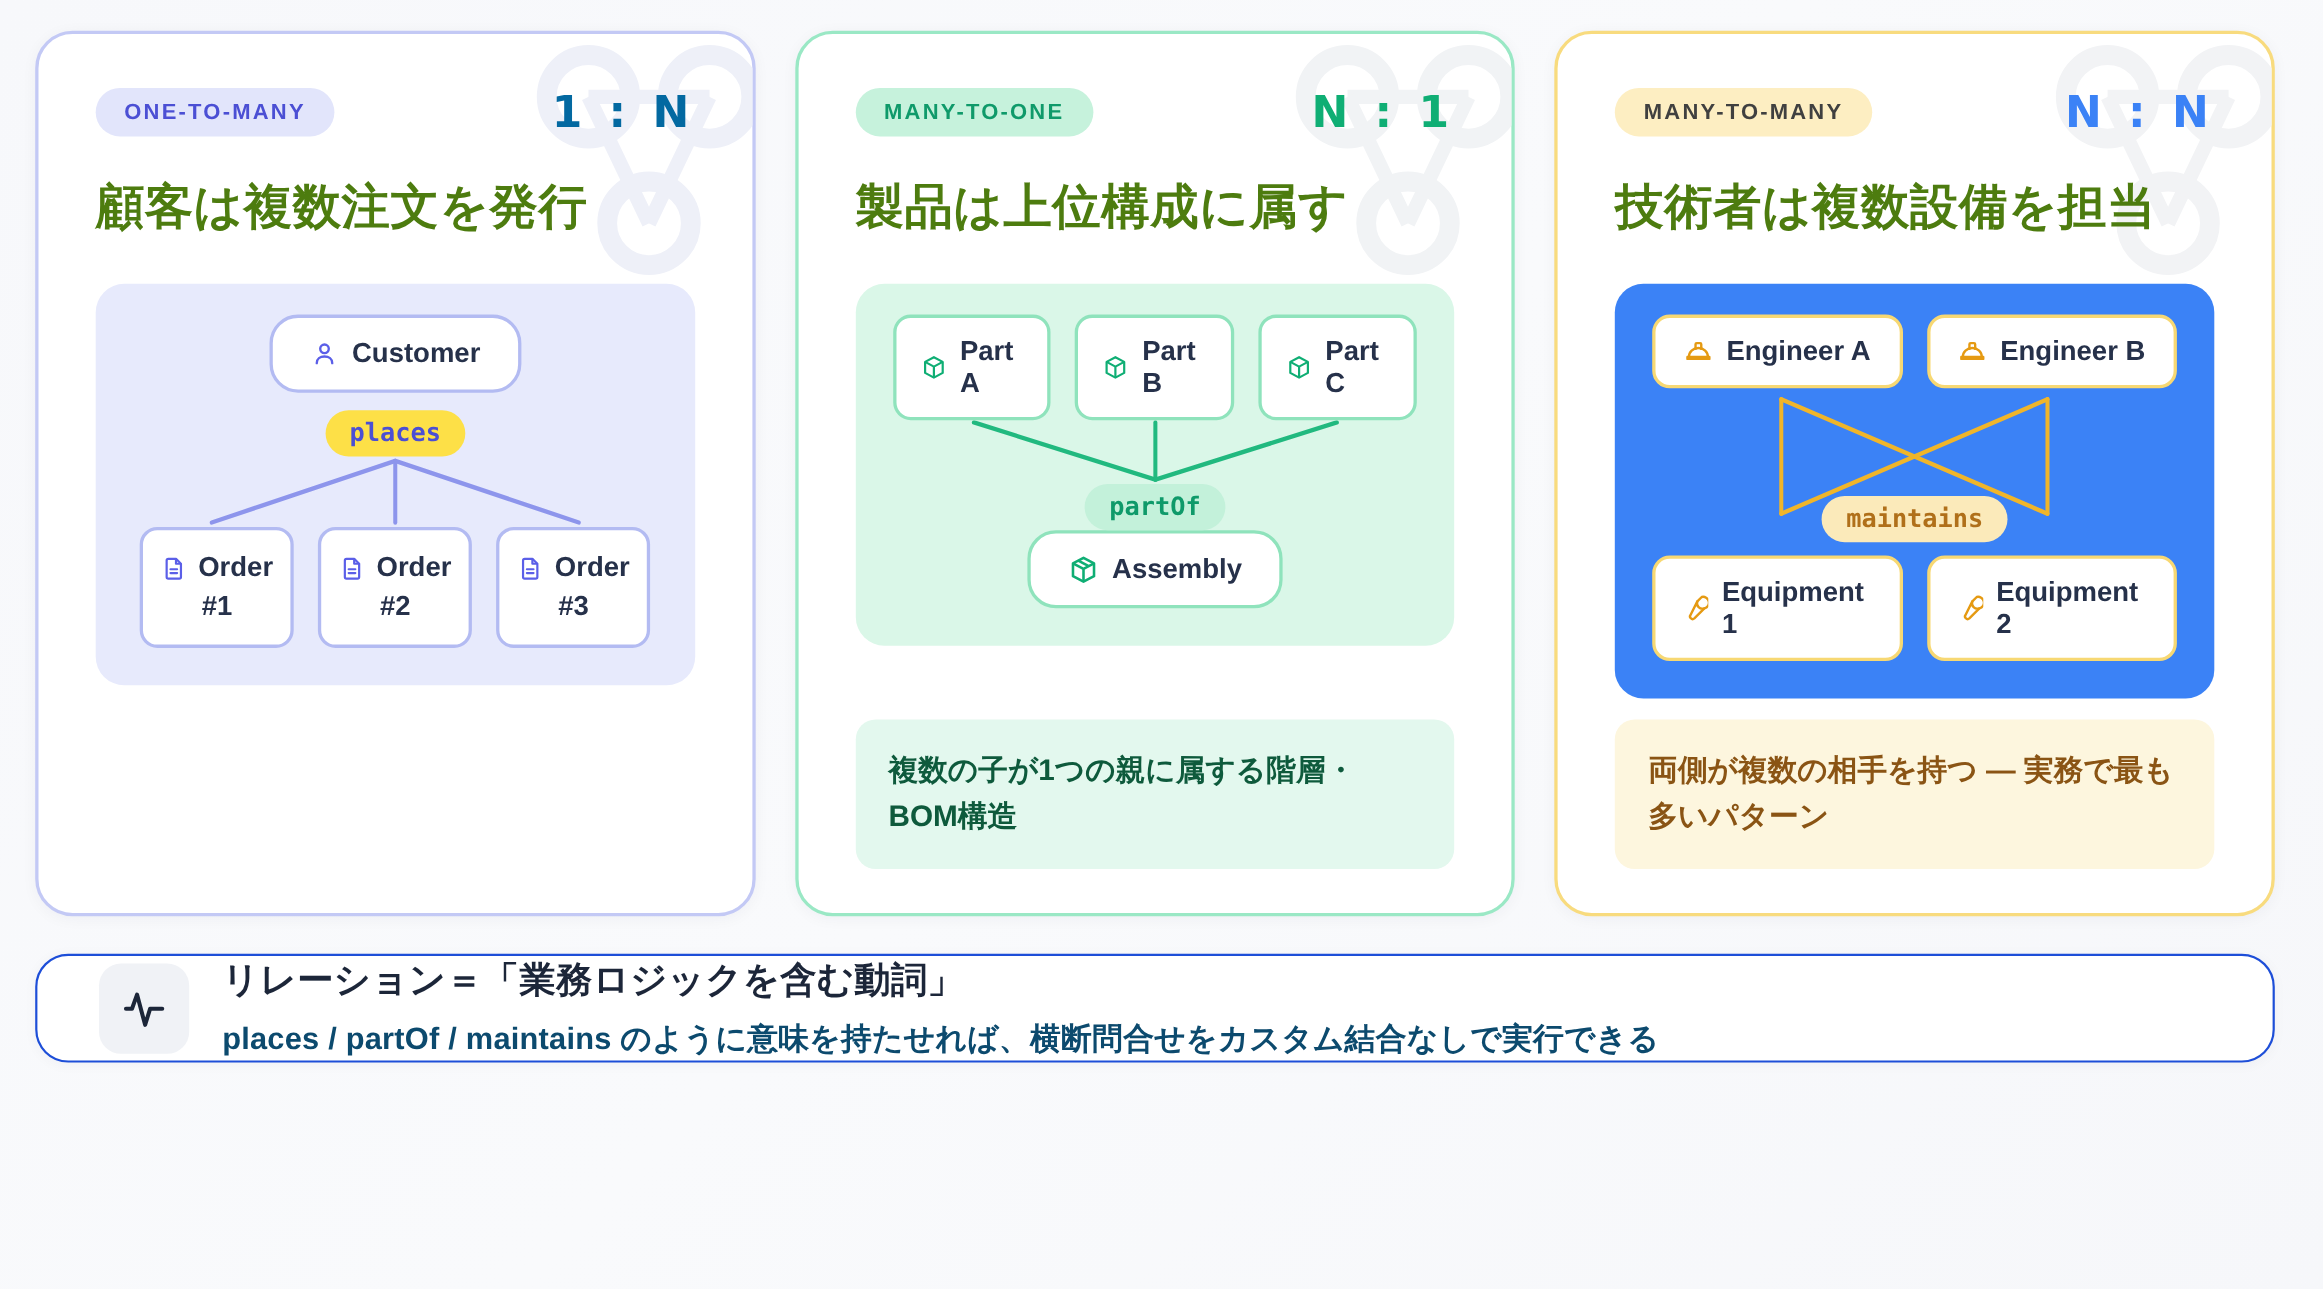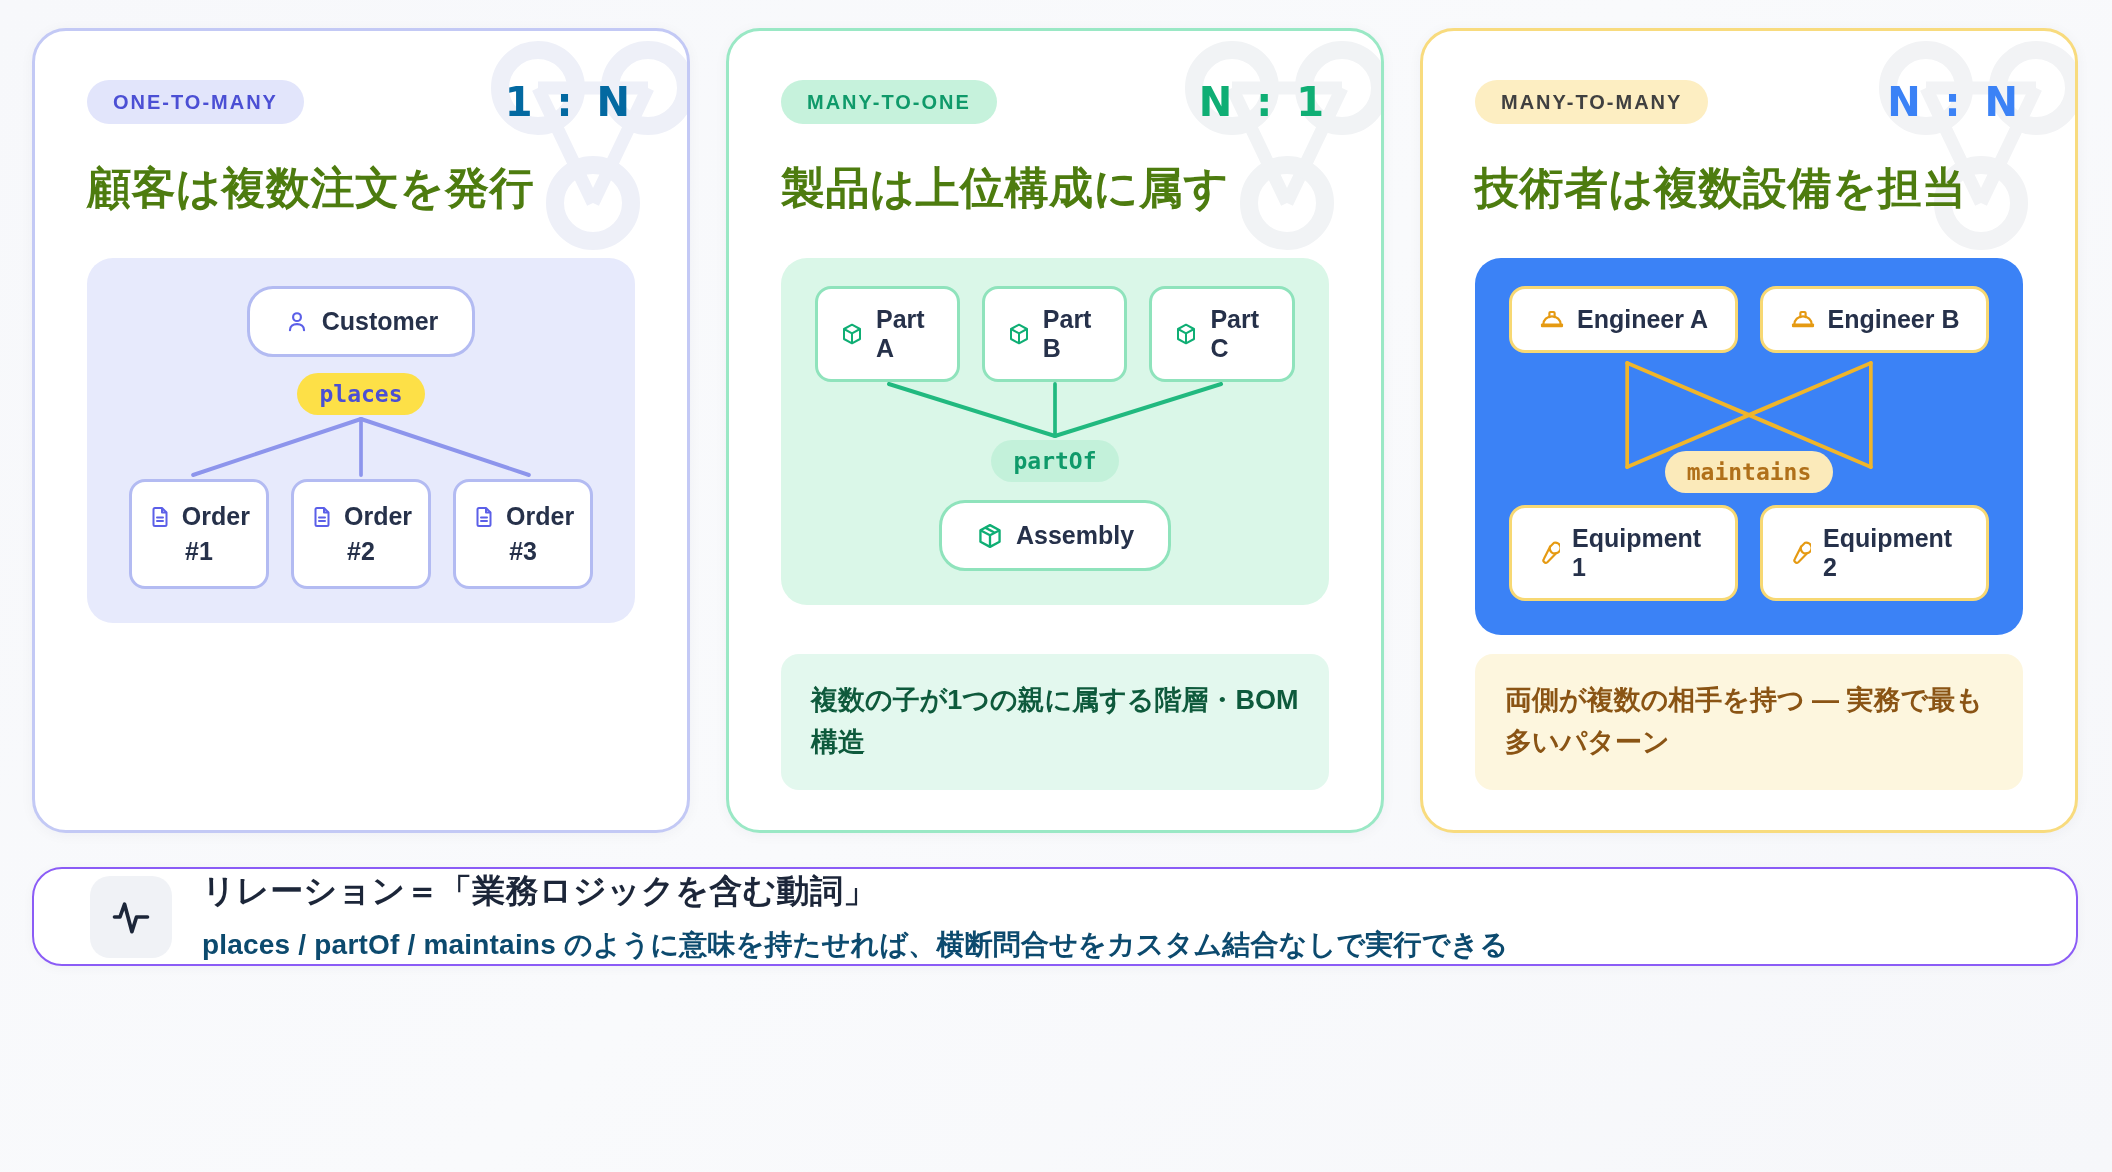--- a/index.html
+++ b/index.html
@@ -12,21 +12,21 @@
 
   body {
     background: linear-gradient(135deg, #f7f8fb 0%, #f9fafc 50%, #f6f7fa 100%);
     font-family: "Liberation Sans", "DejaVu Sans", sans-serif;
     -webkit-font-smoothing: antialiased;
   }
 
   .page {
     width: 2112px;
     height: 996px;
-    padding: 28px 34px 30px 32px;
+    padding: 28px 44px 30px 32px;
     display: flex;
     flex-direction: column;
     gap: 34px;
     border-radius: 18px;
   }
 
   
   .card-row {
     display: flex;
     gap: 36px;
@@ -179,21 +179,21 @@
     z-index: 2;
   }
   .indigo .note { background: #e9ecfc; color: #2c2f7e; }
   .green  .note { background: #e3f8ee; color: #0e5a3c; }
   .amber  .note { background: #fdf6de; color: #8a5414; }
 
   
   .bottom-bar {
     background: #ffffff;
     border-radius: 30px;
-    border: 2px solid #8b5cf6;
+    border: 2px solid #1d4ed8;
     flex: 1;
     display: flex;
     align-items: center;
     gap: 30px;
     padding: 0 56px;
     box-shadow: 0 2px 12px rgba(26, 32, 64, 0.04);
   }
 
   .bar-icon {
     width: 82px;
@@ -371,21 +371,21 @@
               <line x1="260" y1="54" x2="80" y2="2"></line>
               <line x1="260" y1="54" x2="440" y2="2"></line>
             </g>
           </svg>
         </div>
 
         <div class="center-row">
           <span class="rel-pill">partOf</span>
         </div>
 
-        <div class="center-row" style="margin-top:18px;">
+        <div class="center-row" style="margin-top:0;">
           <div class="node pill">
             <span class="ico">
               <svg width="28" height="28" viewBox="0 0 24 24" fill="none" stroke="#0fae74" stroke-width="2" stroke-linejoin="round">
                 <path d="M12 2.7 20.2 7v10L12 21.3 3.8 17V7z"></path>
                 <path d="M3.8 7 12 11.3 20.2 7M12 11.3v10M7.9 4.8l8.2 4.4"></path>
               </svg>
             </span>
             <span>Assembly</span>
           </div>
         </div>

